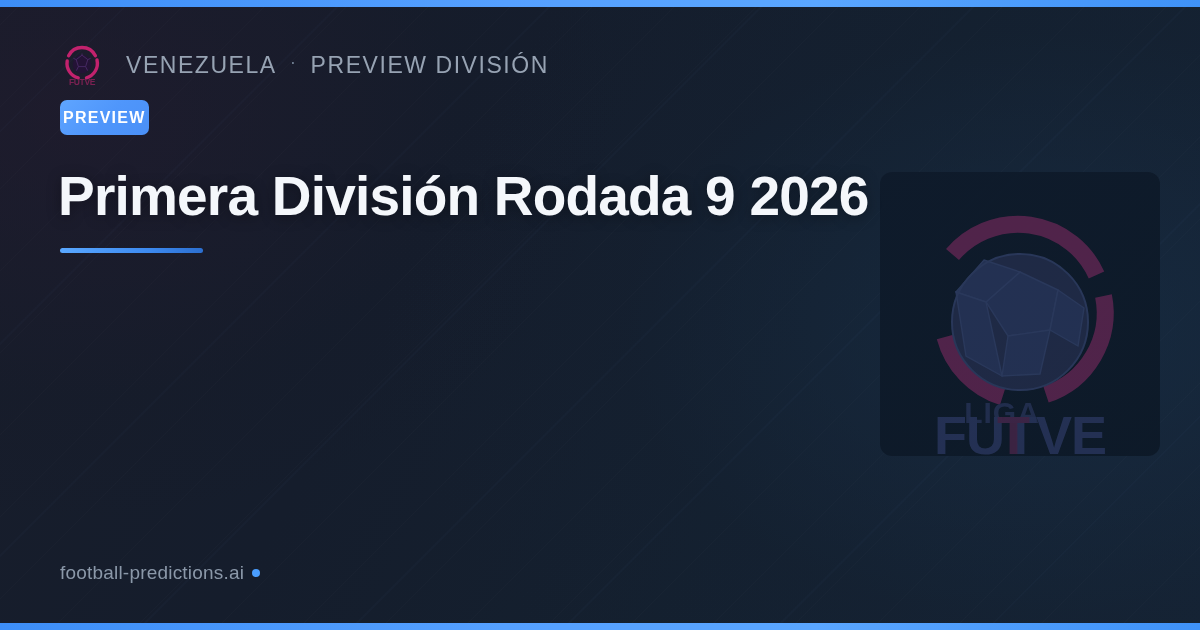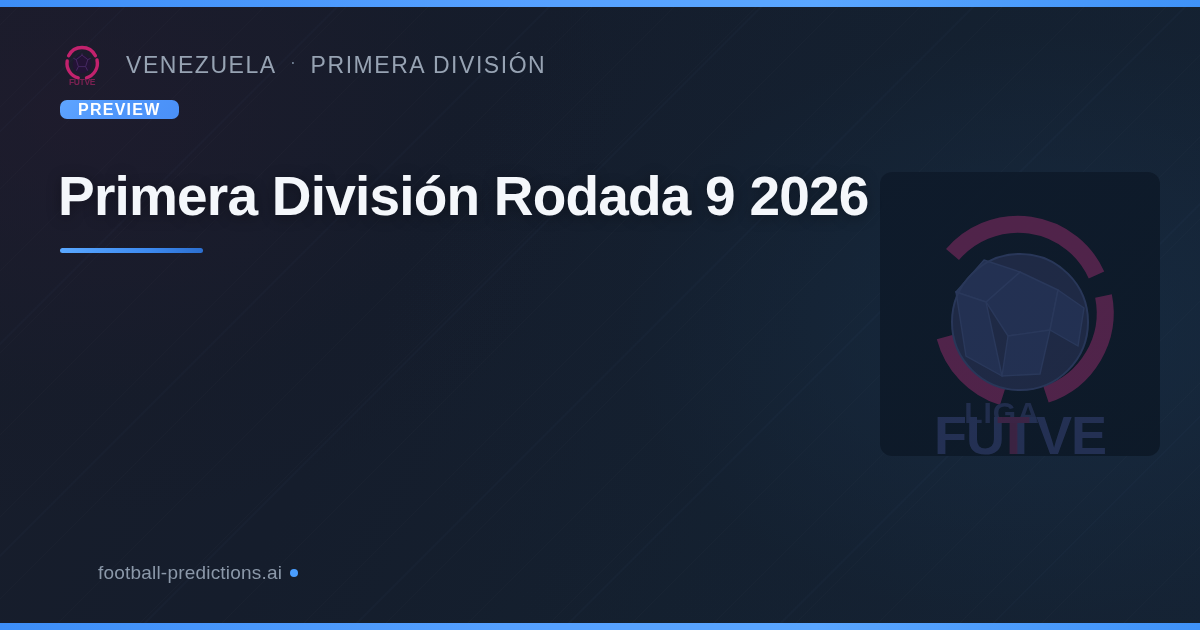--- a/index.html
+++ b/index.html
@@ -74,21 +74,21 @@
     color:#97a3b3;
     font-weight:400;
     white-space:nowrap;
   }
   .crumb-sep{ color:#6c7a8d; font-size:19px; position:relative; top:-1px; }
 
   
   .badge{
     position:absolute; left:60px; top:100px;
     display:inline-flex; align-items:center; justify-content:center;
-    height:19px; padding:0 18px;
+    height:35px; padding:0 3px;
     border-radius:7px;
     background:linear-gradient(135deg,#5fa5ff 0%,#4f96fb 52%,#4a90f7 100%);
     color:#ffffff;
     font-size:16px; font-weight:bold;
     letter-spacing:1.25px;
     z-index:5;
   }
 
   
   .title{
@@ -125,21 +125,20 @@
   .logo-plate svg{ display:block; width:244px; height:258px; opacity:0.62; }
 
   
   .footer{
     position:absolute; left:60px; bottom:46px;
     display:flex; align-items:center; gap:8px;
     font-size:19px;
     color:#8b98a9;
     letter-spacing:0.2px;
     z-index:5;
-    margin-left:38px;
   }
   .dot{
     width:8px; height:8px; border-radius:50%;
     background:#4a9eff; flex:0 0 8px;
   }
 </style>
 </head>
 <body>
 
 <div class="og-card">
@@ -163,21 +162,21 @@
           <path d="M22 13.2 L27.8 17.6 L25.6 24.6 L18.4 24.6 L16.2 17.6 Z"></path>
           <path d="M22 13.2 L22 11.5 M27.8 17.6 L30.6 16.3 M25.6 24.6 L27.6 28.6 M18.4 24.6 L16.4 28.6 M16.2 17.6 L13.4 16.3"></path>
         </g>
         <text x="22" y="43" text-anchor="middle" font-family="Liberation Sans, sans-serif" font-size="8.5" font-weight="bold" fill="#7b2152" letter-spacing="-0.4">FUTVE</text>
       </svg>
     </div>
 
     <div class="crumbs">
       <span>VENEZUELA</span>
       <span class="crumb-sep">·</span>
-      <span>PRIMERA DIVISIÓN</span>
+      <span>PREVIEW DIVISIÓN</span>
     </div>
   </div>
 
   <div class="badge">PREVIEW</div>
 
   <h1 class="title">Primera División Rodada 9 2026</h1>
 
   <div class="accent"></div>
 
   <div class="logo-plate">

